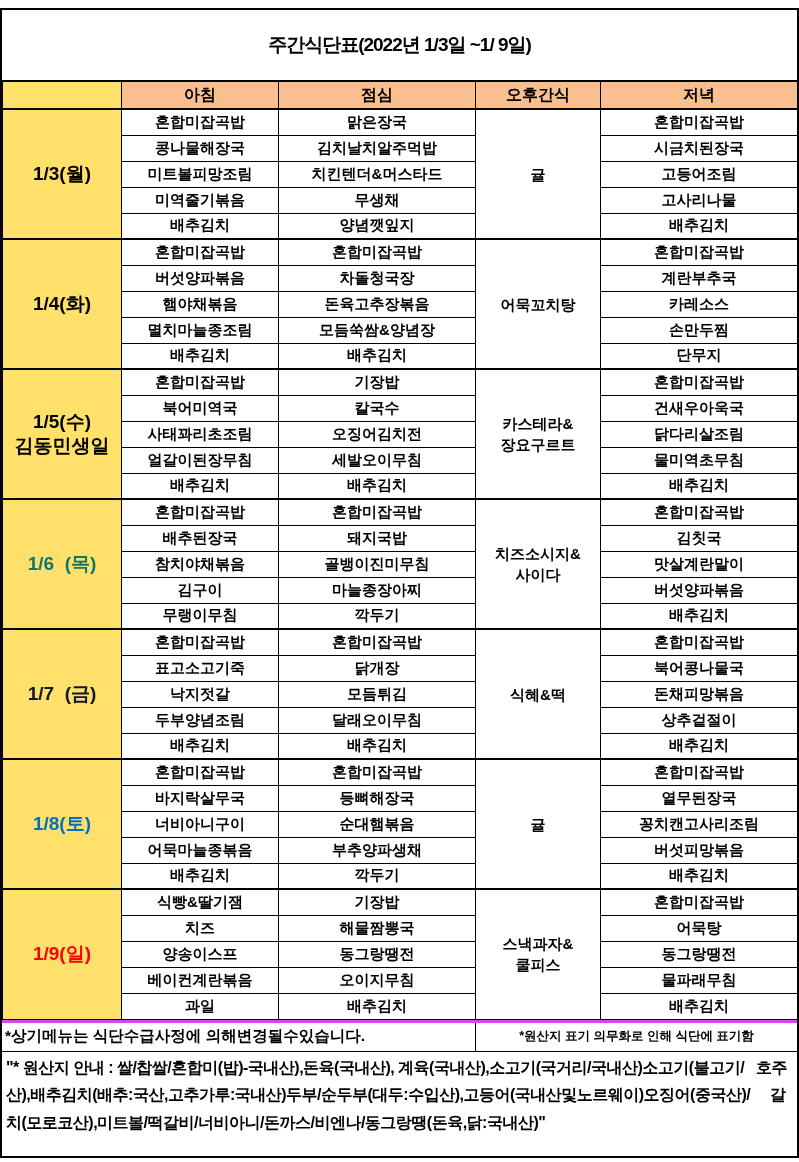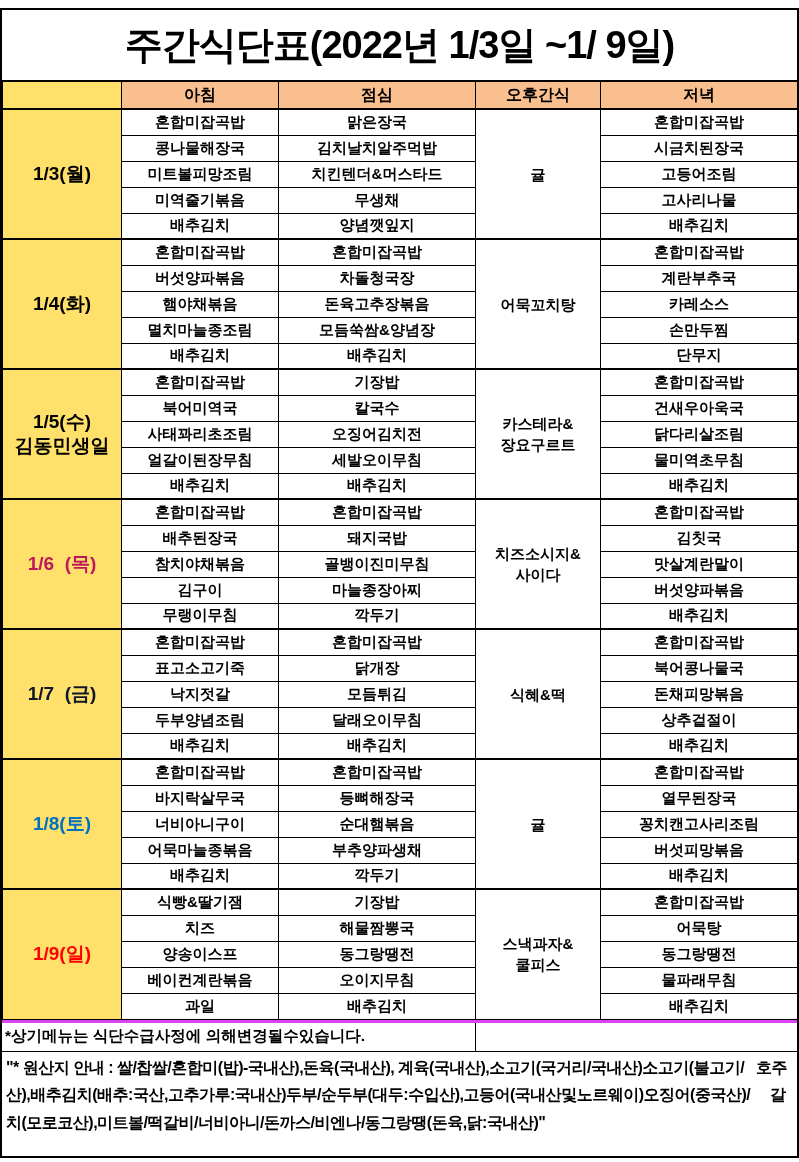--- a/index.html
+++ b/index.html
@@ -20,21 +20,21 @@
     border: 2px solid #000;
     display: flex;
     flex-direction: column;
     background: #fff;
   }
   .title {
     height: 70px;
     display: flex;
     align-items: center;
     justify-content: center;
-    font-size: 38px;
+    font-size: 19px;
     font-weight: 700;
     color: #000;
     letter-spacing: -1px;
   }
   table.meal-table {
     border-collapse: collapse;
     table-layout: fixed;
     width: 795px;
     border-top: 2px solid #000;
   }
@@ -226,21 +226,21 @@
           <td class="menu-cell">얼갈이된장무침</td>
           <td class="menu-cell">세발오이무침</td>
           <td class="menu-cell">물미역초무침</td>
         </tr>
         <tr>
           <td class="menu-cell">배추김치</td>
           <td class="menu-cell">배추김치</td>
           <td class="menu-cell">배추김치</td>
         </tr>
         <tr class="group-start">
-          <td class="day-cell" rowspan="5" style="color: #be185d; margin-top: 32px;">
+          <td class="day-cell" rowspan="5" style="color: #0f766e; margin-top: 32px;">
             <div>1/6  (목)</div>
           </td>
           <td class="menu-cell">혼합미잡곡밥</td>
           <td class="menu-cell">혼합미잡곡밥</td>
           <td class="snack-cell" rowspan="5">
             <div>치즈소시지&amp;</div>
             <div>사이다</div>
           </td>
           <td class="menu-cell">혼합미잡곡밥</td>
         </tr>
@@ -356,17 +356,18 @@
         <tr>
           <td class="menu-cell">과일</td>
           <td class="menu-cell">배추김치</td>
           <td class="menu-cell">배추김치</td>
         </tr>
       </tbody>
   </table>
 
   <div class="notes-row">
     <div class="note-left">*상기메뉴는 식단수급사정에 의해변경될수있습니다.</div>
+    <div class="note-right">*원산지 표기 의무화로 인해 식단에 표기함</div>
   </div>
 
   <div class="origin-info">"* 원산지 안내 : 쌀/찹쌀/혼합미(밥)-국내산),돈육(국내산), 계육(국내산),소고기(국거리/국내산)소고기(불고기/   호주산),배추김치(배추:국산,고추가루:국내산)두부/순두부(대두:수입산),고등어(국내산및노르웨이)오징어(중국산)/     갈치(모로코산),미트볼/떡갈비/너비아니/돈까스/비엔나/동그랑땡(돈육,닭:국내산)"</div>
 
 </div>
 
 </body></html>

